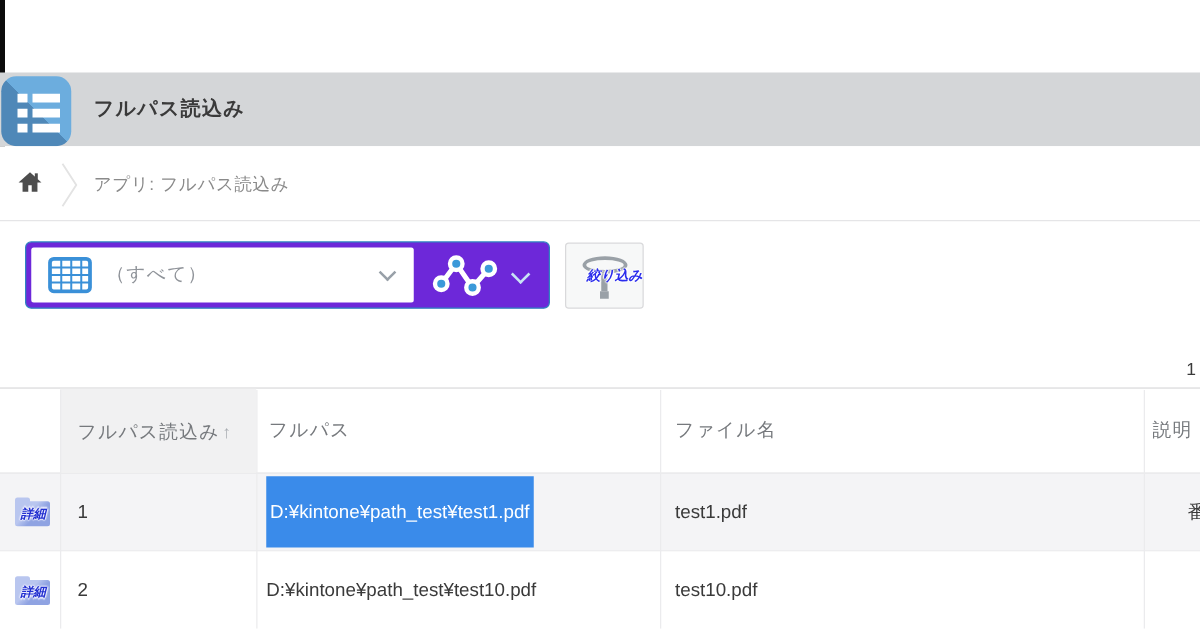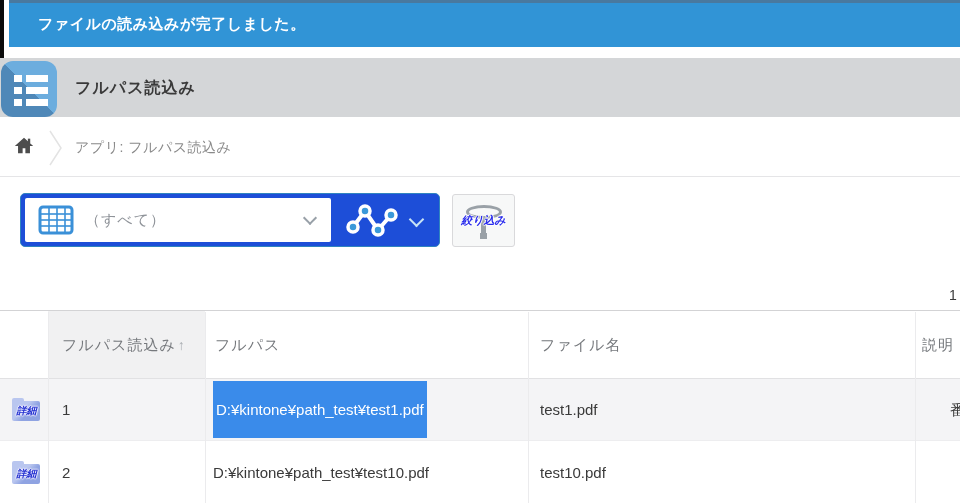--- a/index.html
+++ b/index.html
@@ -32,39 +32,39 @@
 
   
   .breadcrumb { position:absolute; left:0; top:117px; width:960px; height:60px; background:#fff; border-bottom:1px solid #e5e5e7; }
   .home-ic { position:absolute; left:13px; top:18px; }
   .crumb-sep { position:absolute; left:48px; top:12px; }
   .crumb-label { position:absolute; left:75px; top:0; height:60px; line-height:60px; color:#8a8a8a; font-size:14px; letter-spacing:.5px; }
 
   
   .view-selector {
     position:absolute; left:20px; top:193px; width:420px; height:54px;
-    background:#1d4ed8; border-radius:5px; border:1px solid #2f84c0;
+    background:#6d28d9; border-radius:5px; border:1px solid #2f84c0;
   }
   .vs-white { position:absolute; left:4px; top:4px; width:306px; height:44px; background:#fff; border-radius:2px; }
   .vs-table-ic { position:absolute; left:13px; top:7px; }
   .vs-value { position:absolute; left:60px; top:0; height:44px; line-height:44px; color:#8f9399; font-size:15px; letter-spacing:1px; }
   .vs-chevron { position:absolute; right:16px; top:15px; width:10px; height:10px; border-right:2px solid #98a0a8; border-bottom:2px solid #98a0a8; transform:rotate(45deg); }
   .vs-graph-ic { position:absolute; left:322px; top:7px; }
   .vs-blue-chevron { position:absolute; left:390px; top:20px; width:11px; height:11px; border-right:2.5px solid #c8e3f5; border-bottom:2.5px solid #c8e3f5; transform:rotate(45deg); }
 
   
   .icon-btn {
     position:absolute; top:194px; height:53px; background:#f7f8f8;
     border:1px solid #d9d9db; border-radius:3px;
   }
   .btn-filter { left:452px; width:63px; }
   .btn-graph  { left:521px; width:61px; }
   .icon-btn .ic { position:absolute; left:0; top:0; width:100%; height:100%; display:flex; align-items:center; justify-content:center; }
   .icon-btn .lbl {
-    position:absolute; left:0; right:0; top:18px; text-align:center;
+    position:absolute; left:0; right:0; top:18px; text-align:right;
     color:#2a2cec; font-weight:bold; font-style:italic; font-size:11px;
     text-shadow:-1px 0 1px #fff,1px 0 1px #fff,0 -1px 1px #fff,0 1px 1px #fff;
     letter-spacing:0;
   }
   
   .funnel { position:relative; width:40px; height:40px; margin-top:2px; }
   .funnel .cup { position:absolute; left:2px; top:3px; width:36px; height:14px; border:3px solid #9aa1a7; border-radius:50%; }
   .funnel .stem { position:absolute; left:17px; top:17px; width:5px; height:14px; background:#9aa1a7; }
   .funnel .foot { position:absolute; left:16px; top:31px; width:7px; height:6px; background:#9aa1a7; }
   
@@ -103,23 +103,20 @@
     text-shadow:-1px 0 1px #eef,1px 0 1px #eef,0 -1px 1px #eef,0 1px 1px #eef;
   }
 </style>
 </head>
 <body>
 
 <div id="root">
 
   <div class="left-strip"></div>
 
-  <div class="banner">
-    <div class="banner-text">ファイルの読み込みが完了しました。</div>
-  </div>
 
   <div class="gray-band"></div>
   <div class="app-icon">
     <div class="glyph">
       <div class="grow">
           <div class="sq"></div>
           <div class="bar"></div>
         </div>
       <div class="grow">
           <div class="sq"></div>

